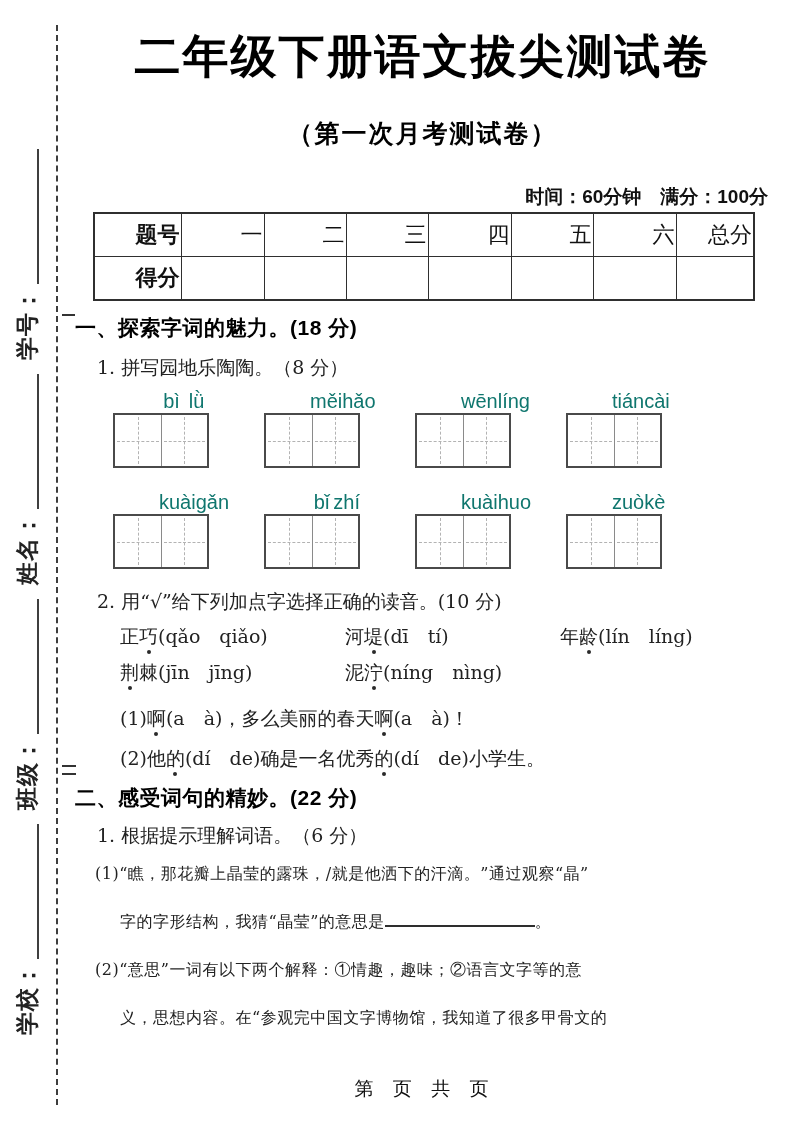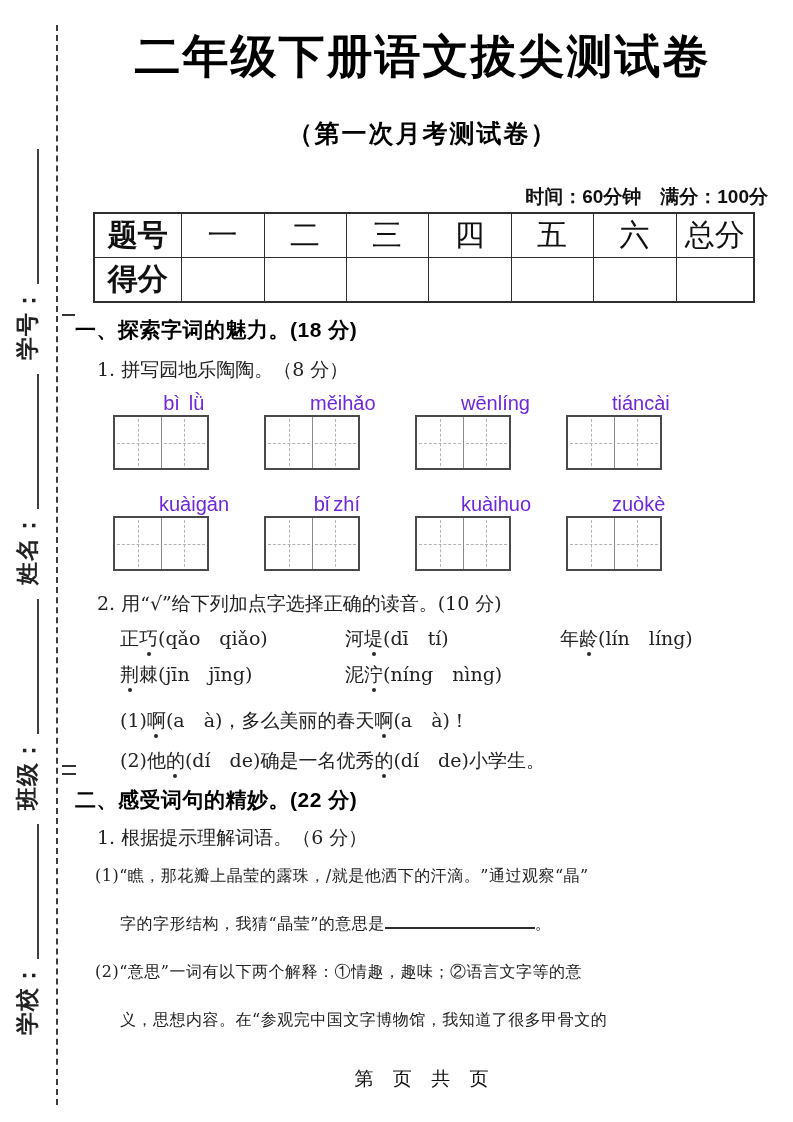--- a/index.html
+++ b/index.html
@@ -46,22 +46,22 @@
   .meta{
     margin-top:30px;text-align:right;padding-right:2px;
     font-size:19px;line-height:22px;font-weight:bold;color:#111;
   }
 
   
   table.score{
     margin:4px 17px 0 18px;border-collapse:collapse;table-layout:fixed;width:660px;
   }
   table.score td{
-    border:1px solid #2f2f2f;height:40px;text-align:center;vertical-align:middle;
-    font-size:30px;color:#111;
+    border:1px solid #2f2f2f;height:40px;text-align:right;vertical-align:middle;
+    font-size:22px;color:#111;
   }
   table.score{border:2px solid #2f2f2f;}
   td.tlabel{font-weight:bold;font-size:21px;font-family:"Liberation Serif",serif;}
 
   .sec-heading{
     margin-top:14px;font-size:21px;line-height:26px;font-weight:bold;color:#000;
     letter-spacing:.5px;
   }
   .q-label{
     margin-top:14px;padding-left:22px;
@@ -69,21 +69,21 @@
   }
 
   
   .pin-row{
     display:flex;justify-content:space-between;
     padding-left:38px;padding-right:108px;
   }
   .pin-row.first{margin-top:10px;}
   .pin-row.second{margin-top:22px;}
   .pgroup{width:96px;}
-  .plabel{display:flex;height:24px;font-size:20px;color:#6d28d9;margin-left:46px;}
+  .plabel{display:flex;height:24px;font-size:20px;color:#0f766e;margin-left:46px;}
   .plabel span{flex:1;text-align:center;line-height:24px;}
   .tzbox{
     display:flex;width:96px;height:55px;box-sizing:border-box;
     border:2px solid #4a4a4a;background:#fff;
   }
   .tzcell{flex:1;position:relative;}
   .tzcell + .tzcell{border-left:1px solid #8a8a8a;}
   .tzcell::before{
     content:"";position:absolute;left:50%;top:2px;bottom:2px;width:0;
     border-left:1px dashed #b3b3b3;
@@ -122,21 +122,21 @@
   }
   .para-line.cont{padding-left:45px;}
   .pl-m1{margin-top:12px;}
   .pl-m2{margin-top:18px;}
   .blank{
     display:inline-block;width:150px;height:1px;
     border-bottom:2px solid #2e2e2e;vertical-align:baseline;
   }
 
   .footer{
-    position:absolute;left:75px;bottom:30px;width:695px;text-align:center;
+    position:absolute;left:75px;bottom:20px;width:695px;text-align:center;
     font-size:19px;color:#111;word-spacing:10px;letter-spacing:2px;
   }
 </style>
 </head>
 <body>
 
 <div class="page">
 
   <div class="seal-dash"></div>
   <div class="fold-mark" style="left:62px;top:314px;width:13px;"></div>

